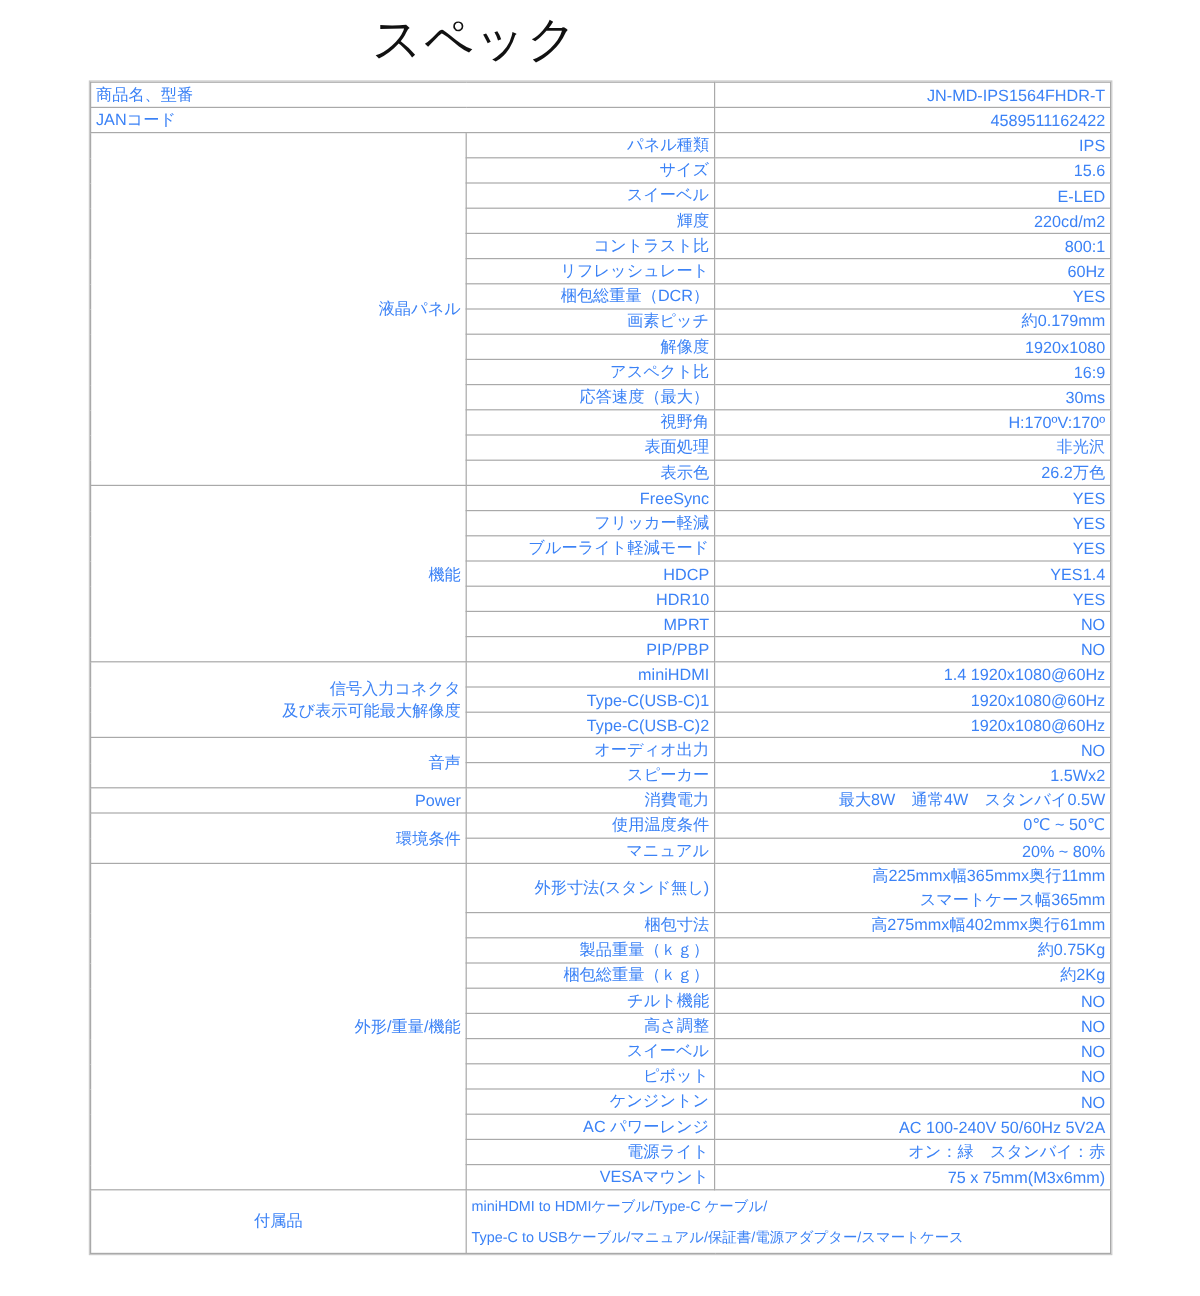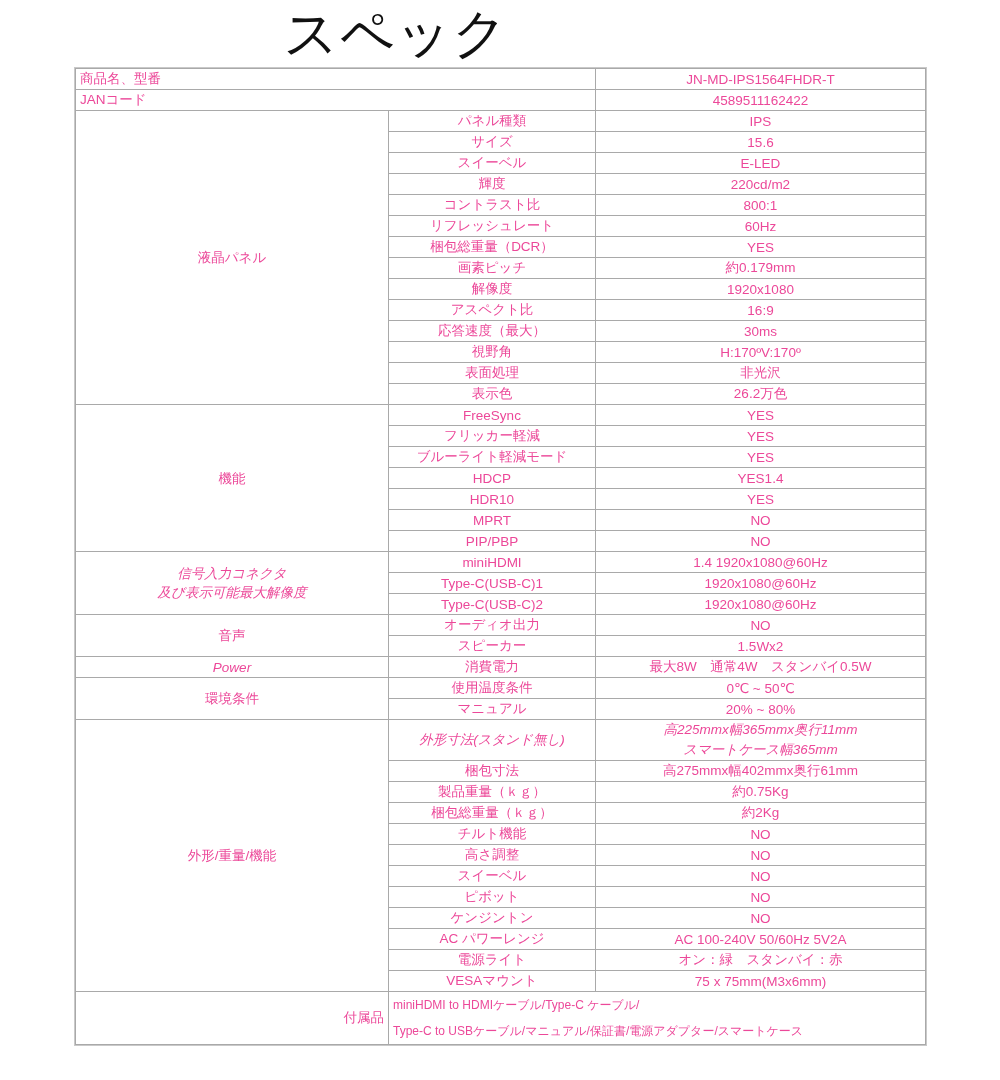--- a/index.html
+++ b/index.html
@@ -22,41 +22,41 @@
     background: #ffffff;
   }
 
   
   #page-title {
     position: absolute;
     top: 4px;
     left: 0;
     width: 792px;
     text-align: center;
-    font-size: 54px;
+    font-size: 41px;
     line-height: 58px;
     font-weight: 400;
     letter-spacing: 1px;
     color: #111111;
   }
 
   
   #spec-table-wrap {
     position: absolute;
     left: 75px;
     top: 68px;
     width: 850px;
   }
 
   table.spec {
     border-collapse: collapse;
     table-layout: fixed;
     width: 850px;
     font-size: 13.5px;
-    color: #ec4899;
+    color: #3b82f6;
   }
 
   table.spec col.c-group { width: 313px; }
   table.spec col.c-item  { width: 207px; }
   table.spec col.c-value { width: 330px; }
 
   table.spec td {
     border: 1px solid #a9a9a9;
     padding: 0 4px;
     height: 20px;
@@ -66,59 +66,58 @@
     font-weight: 400;
   }
 
   
   table.spec {
     border: 1px solid #9a9a9a;
     outline: 1px solid #c9c9c9;
   }
 
   td.group {
-    text-align: center;
+    text-align: right;
     vertical-align: middle;
     padding: 0 6px;
     white-space: normal;
     line-height: 19px;
     margin-left: 31px;
   }
   td.item {
-    text-align: center;
+    text-align: right;
     padding-left: 5px;
   }
   td.value {
-    text-align: center;
+    text-align: right;
     padding-left: 5px;
   }
   td.span2 {
     text-align: left;
     padding-left: 5px;
   }
   td.multiline {
     white-space: normal;
     line-height: 20px;
     padding-top: 2px;
     padding-bottom: 2px;
   }
   td.accessories {
     text-align: left;
     white-space: normal;
     line-height: 26px;
     padding: 6px 4px;
     font-size: 12px;
   }
   td.accessories-label {
-    text-align: right;
+    text-align: center;
     vertical-align: middle;
   }
   td.tall-pair {
     height: 40px;
-    font-style: italic;
   }
 
   .line { display: block; }
 </style>
 </head>
 <body>
 
 <div id="page">
 
   <div id="page-title">スペック</div>

